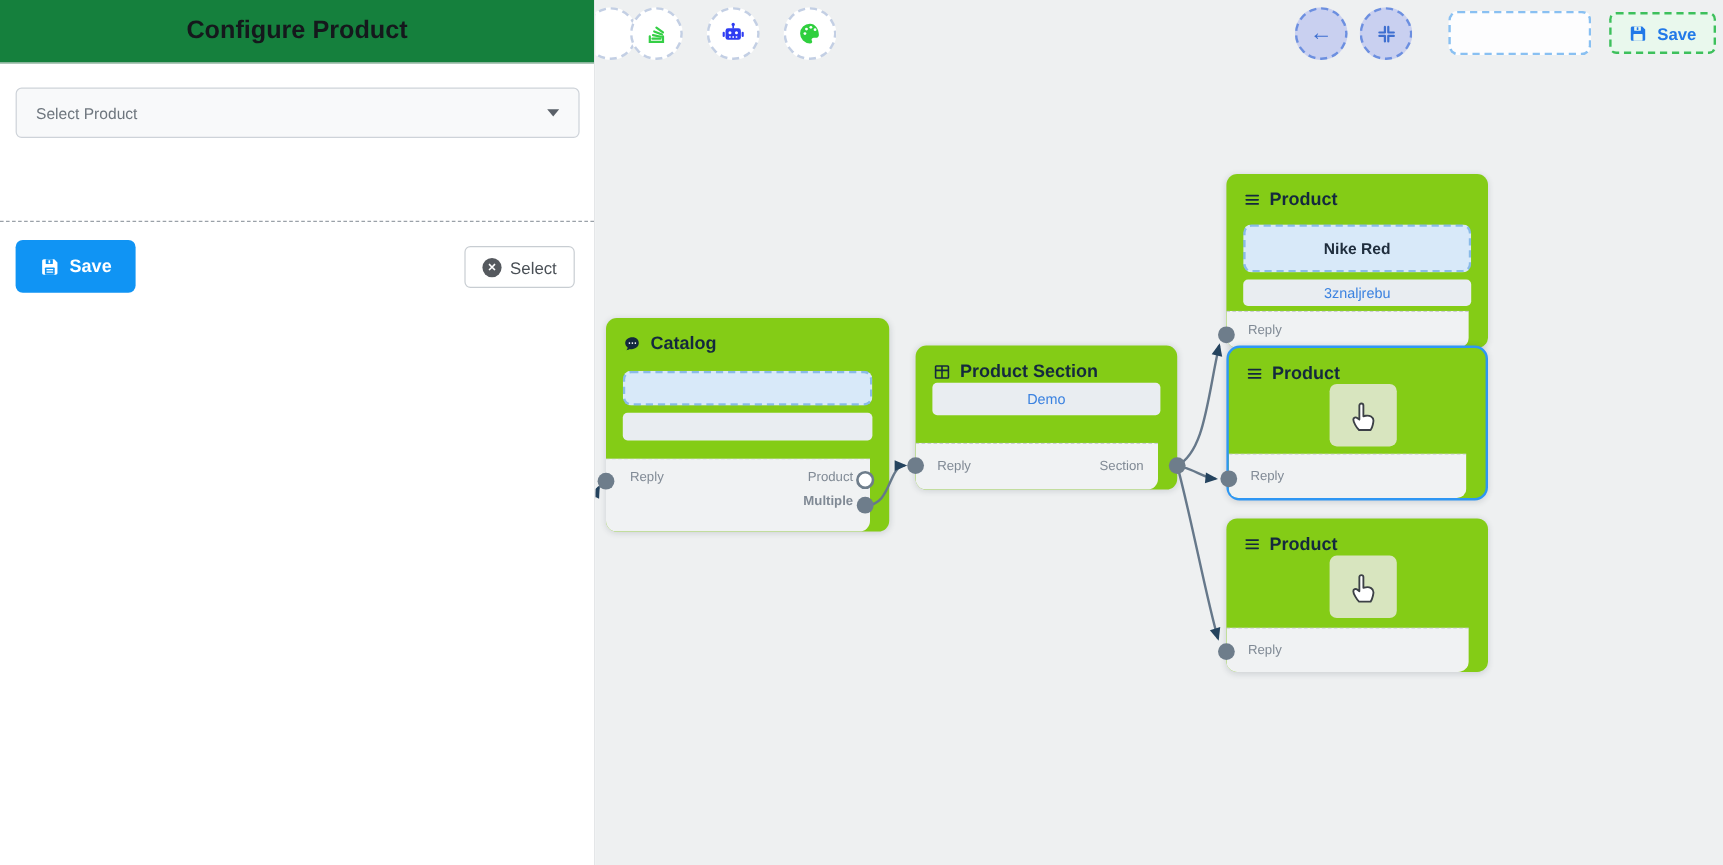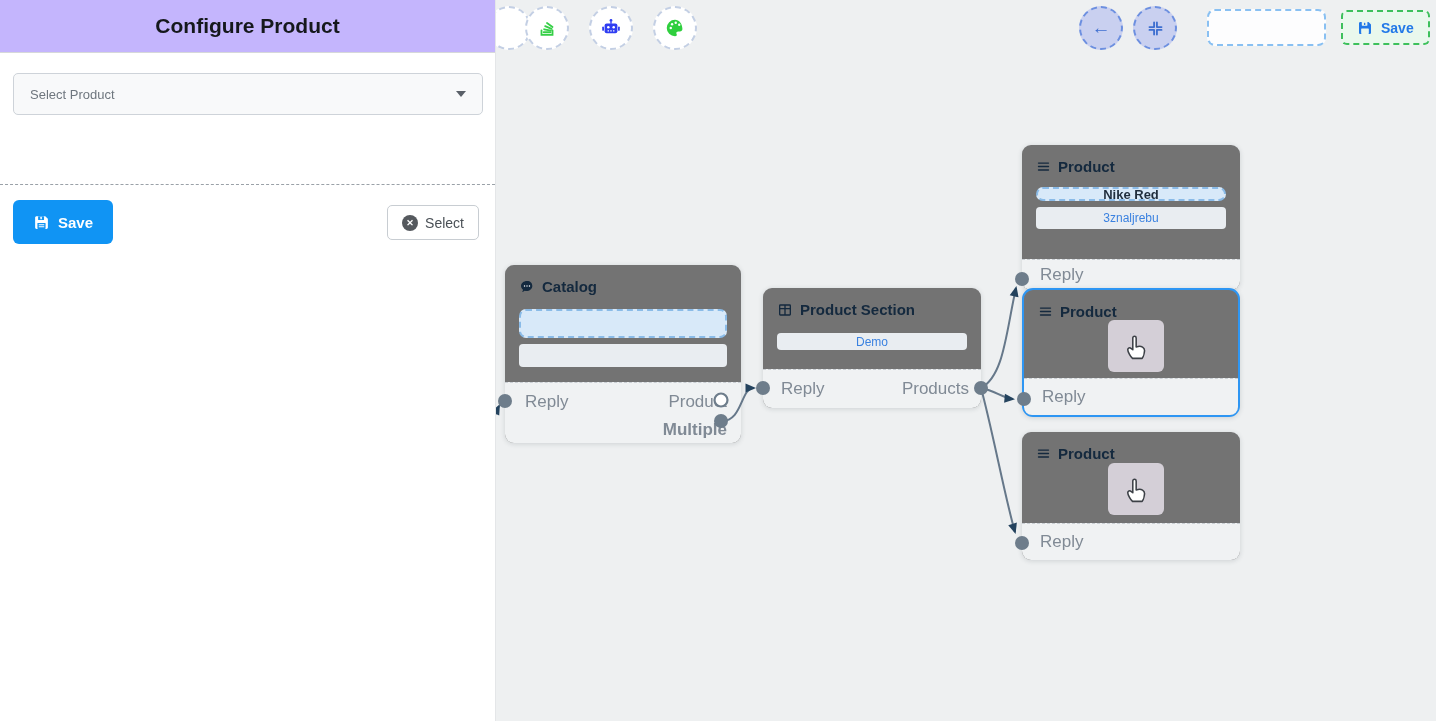--- a/index.html
+++ b/index.html
@@ -2,21 +2,21 @@
 <html><head>
 <meta charset="utf-8">
 <style>
   * { margin:0; padding:0; box-sizing:border-box; }
   html,body { width:1436px; height:721px; overflow:hidden; background:#fff;
               font-family:"Liberation Sans","DejaVu Sans",sans-serif; }
 
   
   .left-panel { position:absolute; left:0; top:0; width:496px; height:721px;
                 background:#fff; z-index:10; border-right:1px solid #e4e6e8; }
-  .panel-header { height:53px; background:#c4b5fd; display:flex; align-items:center;
+  .panel-header { height:53px; background:#15803d; display:flex; align-items:center;
                   justify-content:center; border-bottom:1px solid #d6d8da; }
   .panel-title { font-size:21px; font-weight:700; color:#15181c; }
   .panel-body { padding:20px 13px 0 13px; }
   .field-label { font-size:14px; color:#24292e; margin:12px 0 8px 1px; }
   .select-box { width:470px; height:42px; background:#f8f9fa; border:1px solid #ced3d9;
                 border-radius:5px; display:flex; align-items:center; justify-content:space-between;
                 padding:0 16px; cursor:pointer; }
   .select-placeholder { font-size:13px; color:#6e767e;text-align:center; }
   .select-caret { width:0; height:0; border-left:5px solid transparent;
                   border-right:5px solid transparent; border-top:6px solid #5a6068; }
@@ -44,30 +44,30 @@
   .tool-circle.lavender { background:#c9d0f0; border-color:#6c8fe0; }
   .tool-rect-empty { position:absolute; width:119px; height:37px; border-radius:8px;
                      background:#fdfdfe; border:2px dashed #89c0f2; cursor:pointer; }
   .btn-save-top { position:absolute; display:flex; align-items:center; gap:8px;
                   background:#e9f8ed; border:2px dashed #3dc05c; border-radius:6px;
                   height:35px; padding:0 14px; font-size:14px; font-weight:600;
                   color:#2279e8; cursor:pointer; }
   .arrow-glyph { font-size:19px; color:#3e6fd0; line-height:1; margin-top:-2px; }
 
   
-  .node { position:absolute; background:#737373; border-radius:9px;
+  .node { position:absolute; background:#84cc16; border-radius:9px;
           box-shadow:0 1px 5px rgba(40,50,60,.16); }
   .node.selected { border:2px solid #2e96f3; border-radius:11px; }
   .node-title { display:flex; align-items:center; gap:7px; padding:13px 14px 0 14px;
                 font-size:15px; font-weight:700; color:#14293e; }
-  .node-footer { position:absolute; left:0; right:0; bottom:0; background:#f0f2f3;
+  .node-footer { position:absolute; left:0; right:16px; bottom:0; background:#f0f2f3;
                  border-top:1px dashed #c9ced3; border-radius:0 0 9px 9px;
-                 font-size:17px; color:#808a95; }
+                 font-size:11px; color:#808a95; }
   .node.selected .node-footer { border-radius:0 0 8px 8px; }
-  .pill-blue { margin:0 14px; height:14px; background:#d8e9f9; border:2px dashed #8abbe8;
+  .pill-blue { margin:0 14px; height:40px; background:#d8e9f9; border:2px dashed #8abbe8;
                border-radius:7px; display:flex; align-items:center; justify-content:center;
                font-size:13px; font-weight:700; color:#1f2d3d; cursor:pointer; }
   .pill-gray { margin:6px 14px 0 14px; height:22px; background:#e9edf1; border-radius:4px;
                display:flex; align-items:center; justify-content:center;
                font-size:12px; color:#3b82e0; cursor:pointer; }
 
   
   .edge-layer { position:absolute; left:0; top:0; width:940px; height:721px;
                 pointer-events:none; z-index:6; }
 
@@ -190,26 +190,26 @@
   </div>
 
   <div class="node" style="left:267px; top:288px; width:218px; height:120px;">
     <div class="node-title">
       <svg width="16" height="16" viewBox="0 0 24 24" fill="none" stroke="#14293e" stroke-width="2">
         <rect x="4" y="4.5" width="16" height="15" rx="1"></rect>
         <path d="M4 10h16M12 4.5V19.5"></path>
       </svg>
       <span>Product Section</span>
     </div>
-    <div class="pill-gray" style="margin-top:15px; height:17px;">
+    <div class="pill-gray" style="margin-top:1px; height:27px;">
       <span>Demo</span>
     </div>
     <div class="node-footer" style="height:39px; display:flex; align-items:center; justify-content:space-between; padding:0 12px 0 18px;">
       <span>Reply</span>
-      <span>Products</span>
+      <span>Section</span>
     </div>
   </div>
 
   <div class="node" style="left:526px; top:145px; width:218px; height:145px;">
     <div class="node-title">
       <svg width="15" height="15" viewBox="0 0 24 24" fill="none" stroke="#14293e" stroke-width="2.2" stroke-linecap="round">
         <path d="M4 6.5h16M4 12h16M4 17.5h16"></path>
       </svg>
       <span>Product</span>
     </div>

